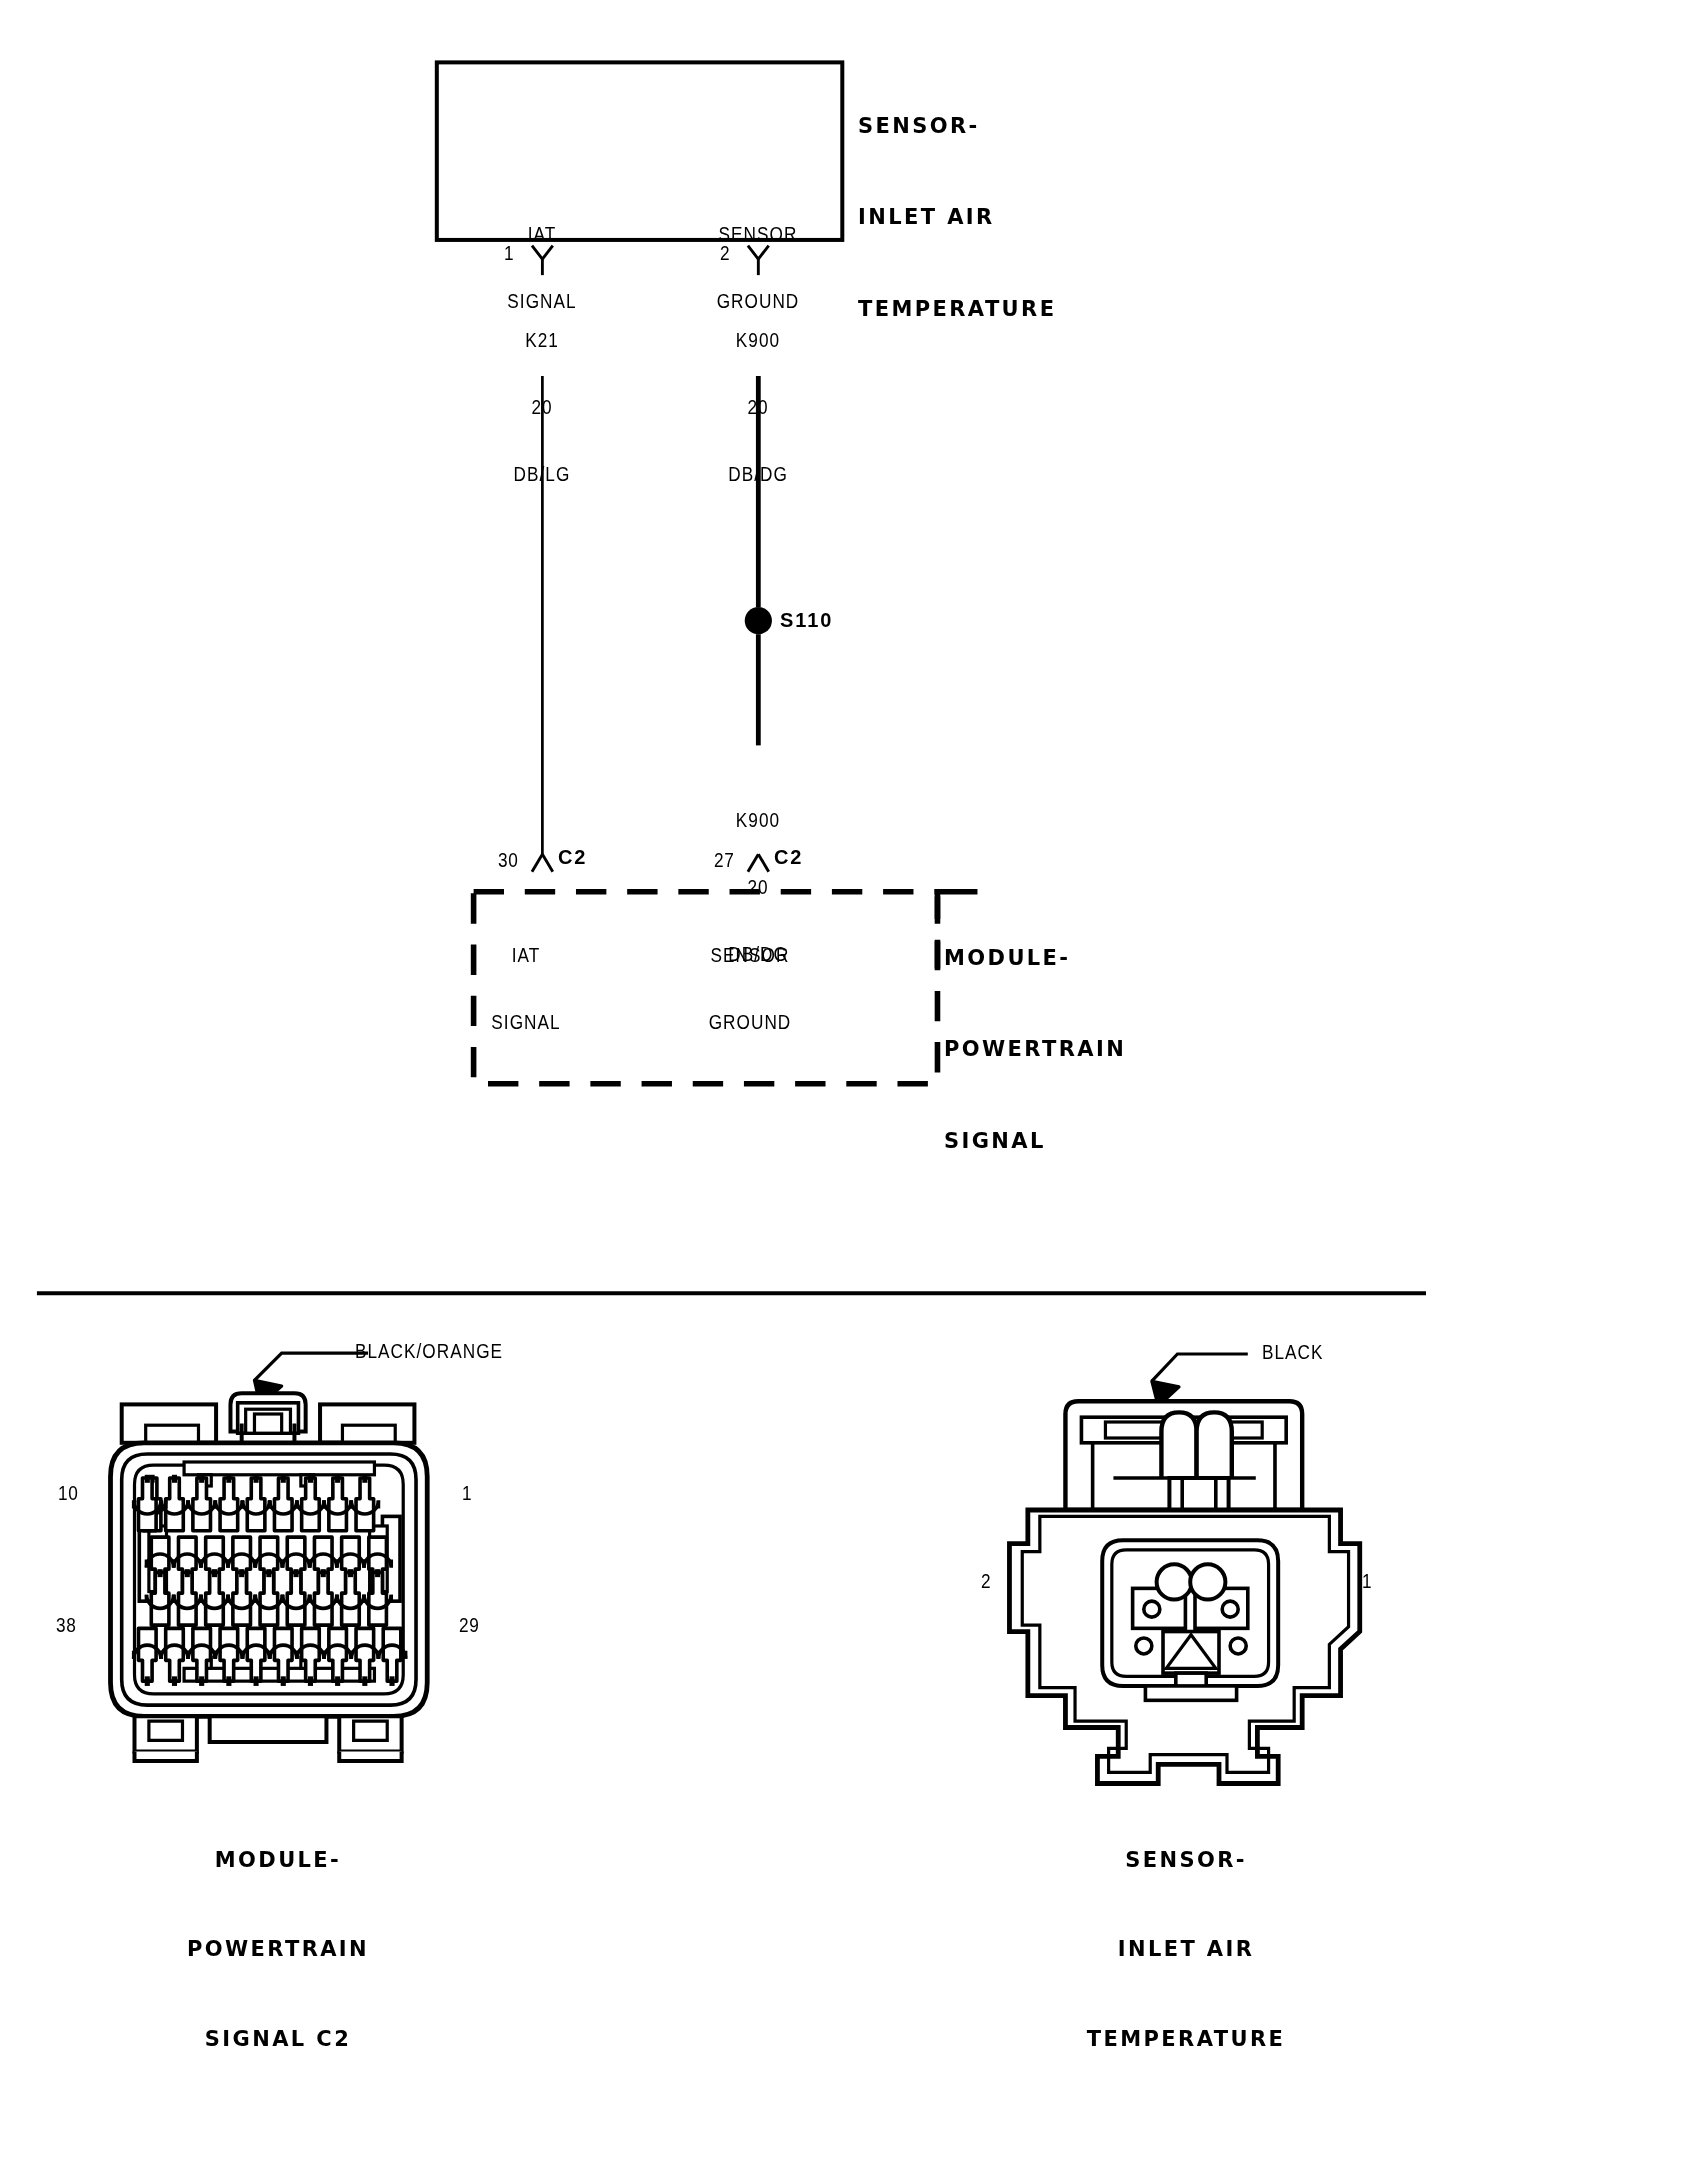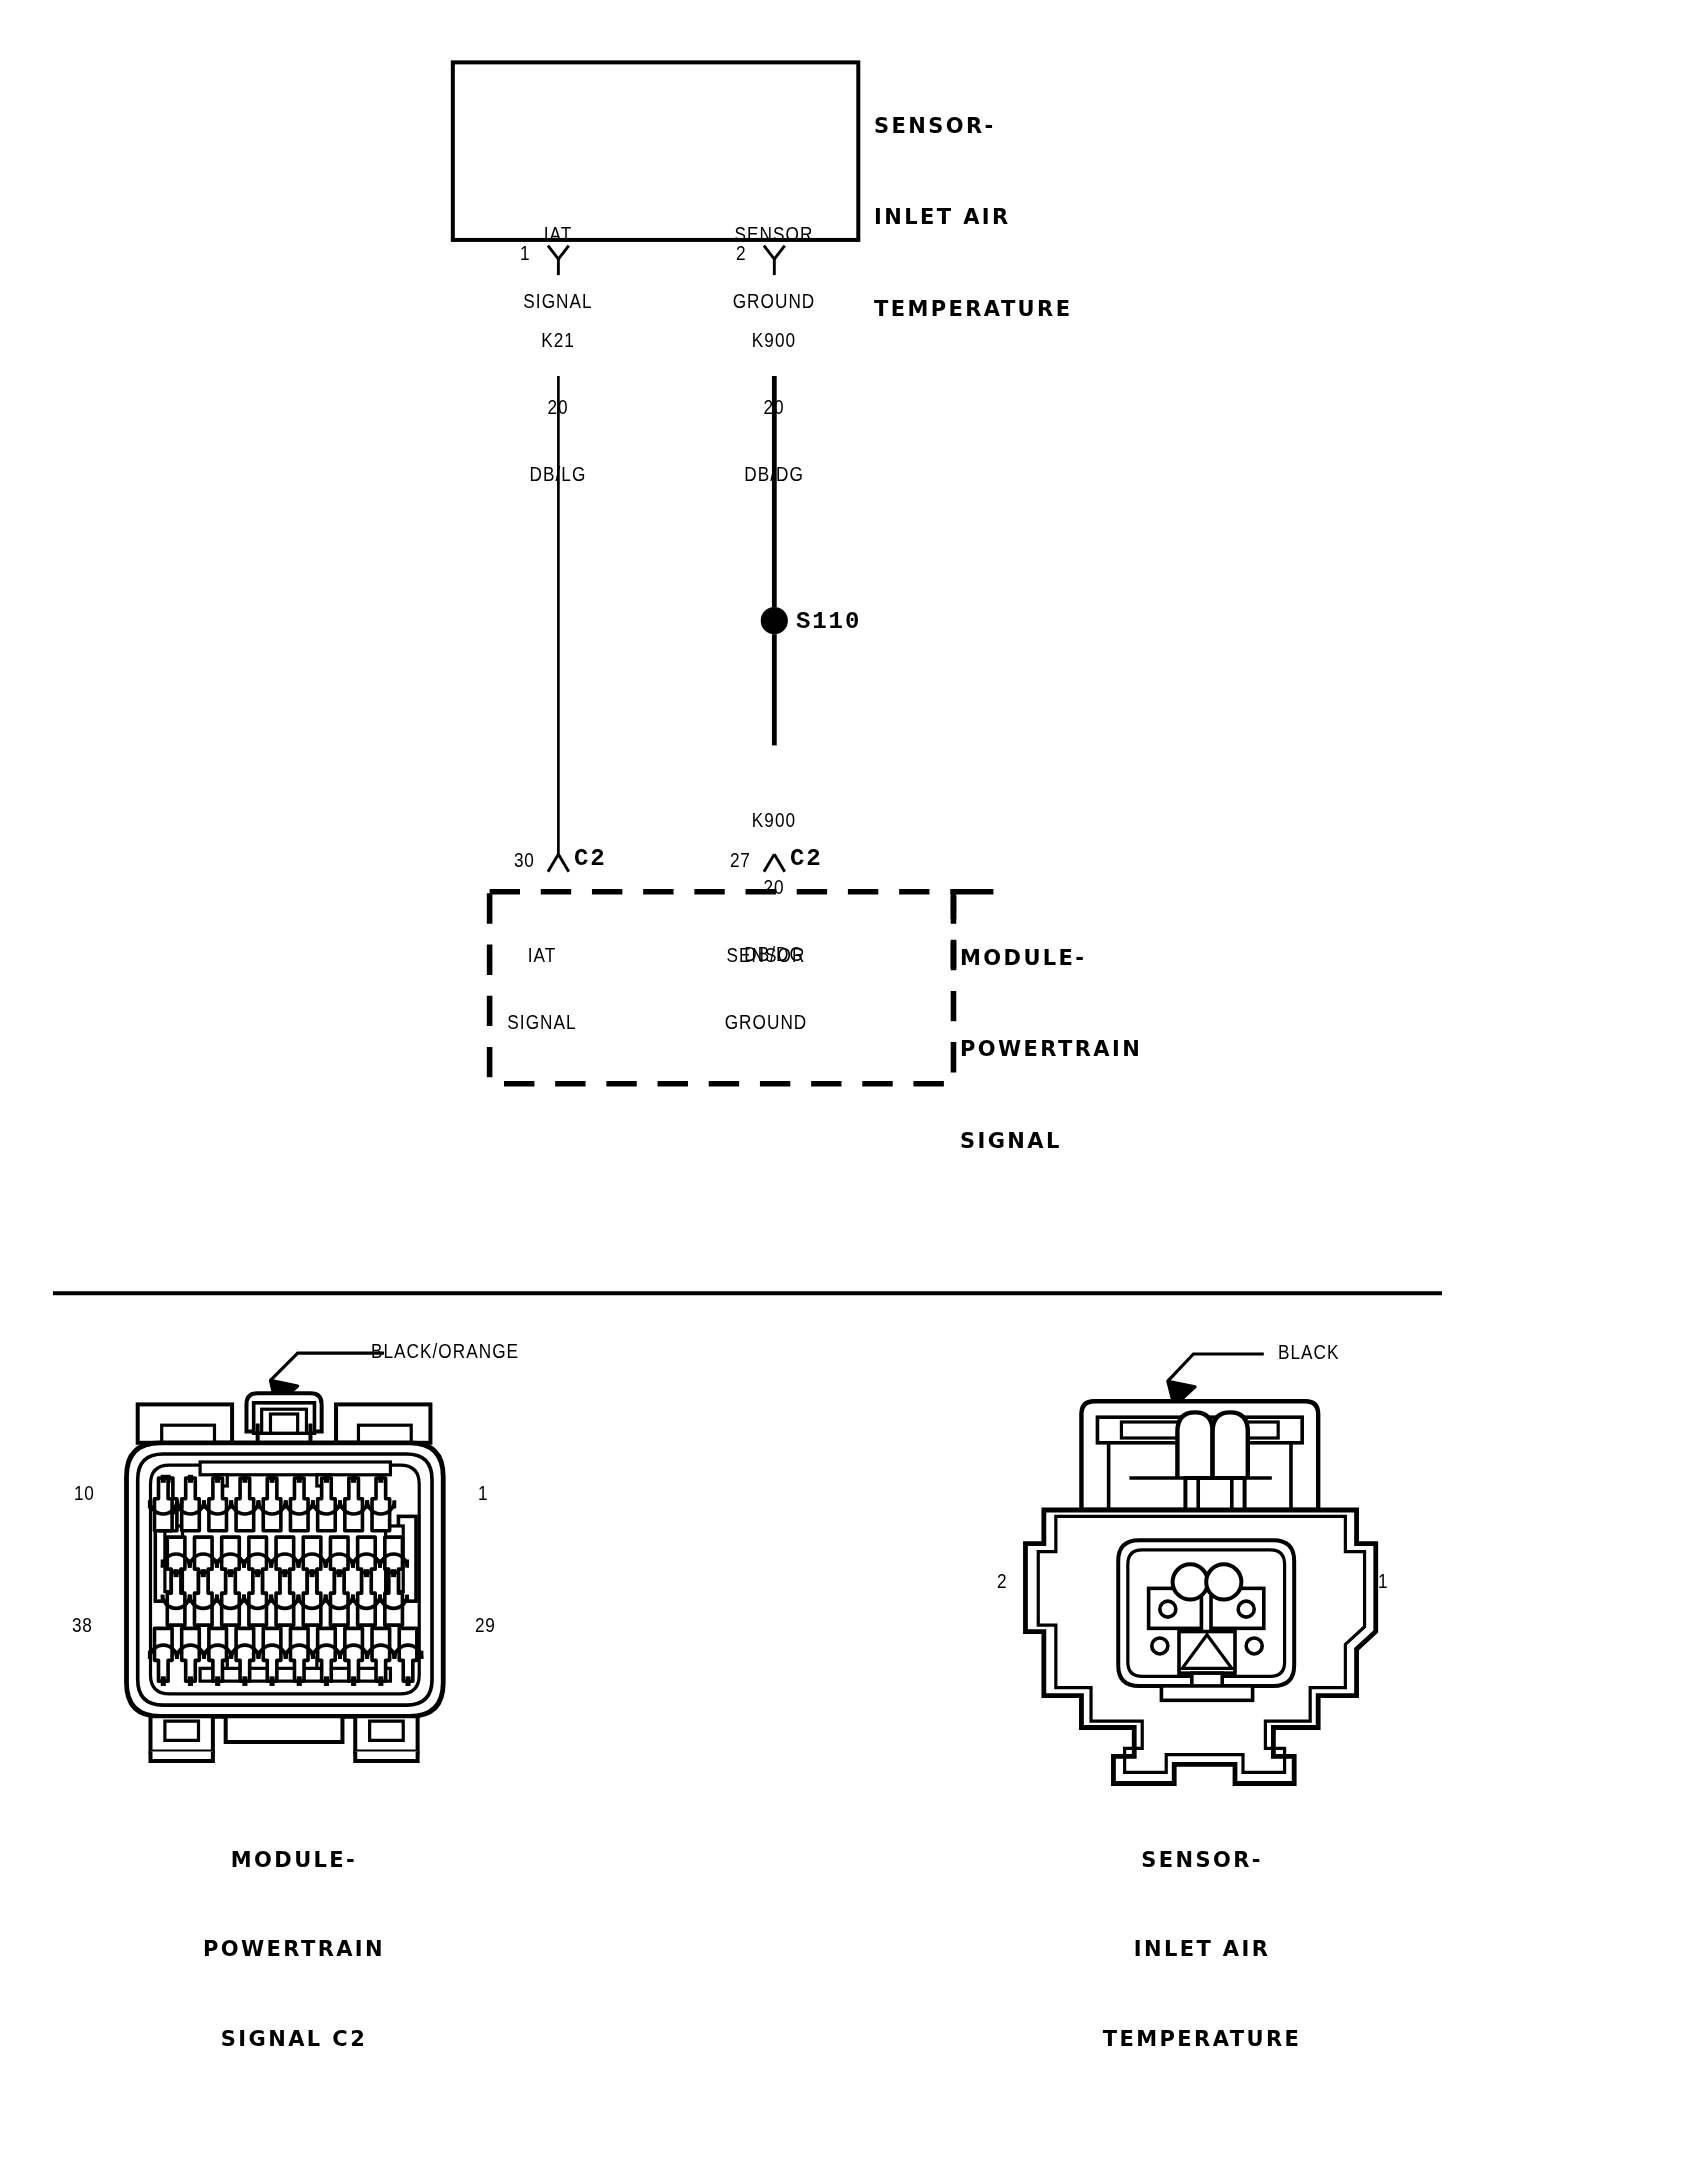--- a/index.html
+++ b/index.html
@@ -1,30 +1,30 @@
 <!DOCTYPE html>
 <html style="font-size:12.8px"><head>
 <meta charset="utf-8">
 <style>
   html,body{margin:0;padding:0;background:#ffffff;}
   body{width:1707px;height:2161px;position:relative;
        font-family:"Liberation Sans","DejaVu Sans",sans-serif;color:#000;}
-  .stage{position:absolute;left:16px;top:0;width:1426px;height:2161px;overflow:hidden;}
+  .stage{position:absolute;left:0;top:0;width:1426px;height:2161px;overflow:hidden;}
   svg.layer{position:absolute;left:0;top:0;width:1707px;height:2161px;}
 
   
   .t{position:absolute;white-space:pre;color:#000;line-height:1.12;}
   
   .thin{font-family:"Liberation Sans","DejaVu Sans",sans-serif;
         font-weight:400;letter-spacing:1.2px;font-size:20px;
         transform:scaleX(.86);transform-origin:left top;}
   .thin.ctr{transform:translateX(-50%) scaleX(.86);transform-origin:center top;}
   
-  .bold{font-family:Liberation Mono, monospace;
-        font-weight:700;letter-spacing:1.9px;font-size:24px;}
+  .bold{font-family:Liberation Sans, sans-serif;
+        font-weight:700;letter-spacing:1.9px;font-size:20px;}
   .num{font-family:"Liberation Sans","DejaVu Sans",sans-serif;
        font-weight:400;font-size:20px;letter-spacing:0.8px;
        transform:scaleX(.86);transform-origin:left top;}
   .code{font-family:"DejaVu Sans","Liberation Sans",sans-serif;
         font-weight:700;font-size:15px;letter-spacing:1.6px;}
   .cap{font-family:"DejaVu Sans","Liberation Sans",sans-serif;
        font-weight:700;font-size:21px;letter-spacing:2.4px;text-align:center;
        line-height:1.42;transform:translateX(-50%);}
   .hdr{font-family:"DejaVu Sans","Liberation Sans",sans-serif;
        font-weight:700;font-size:21px;letter-spacing:2.4px;line-height:1.45;}

